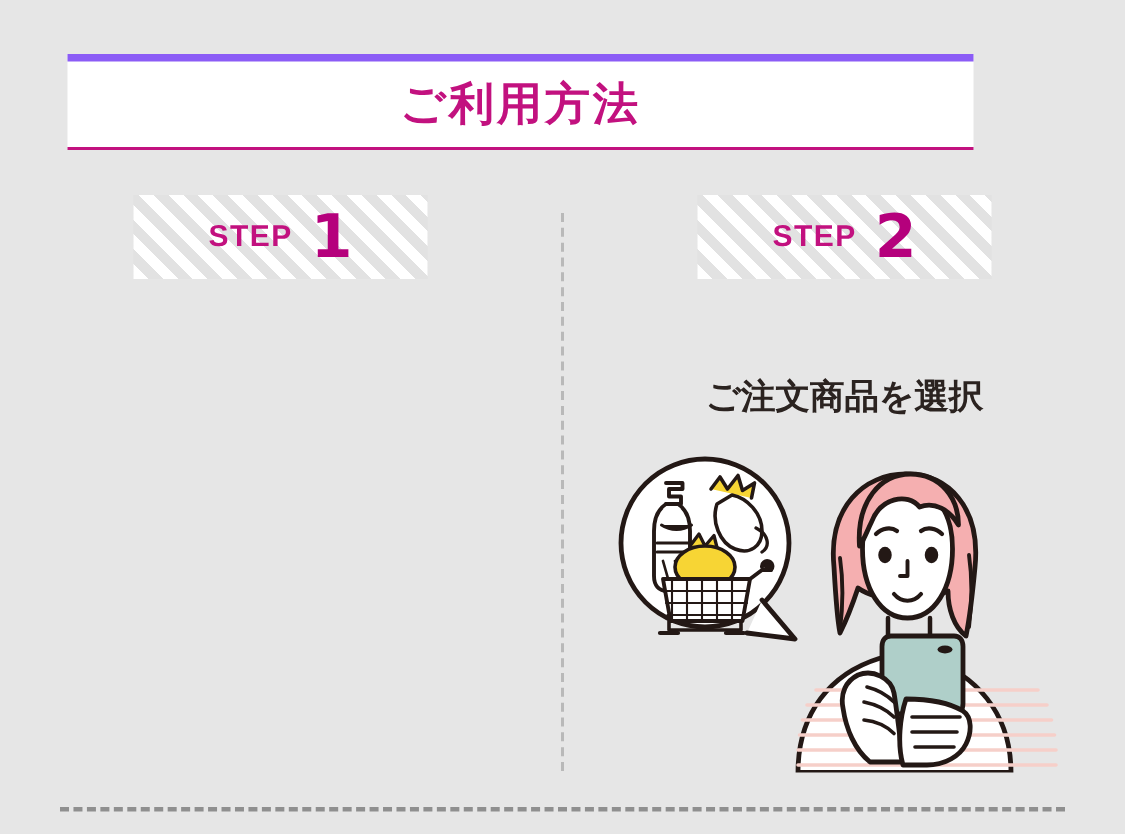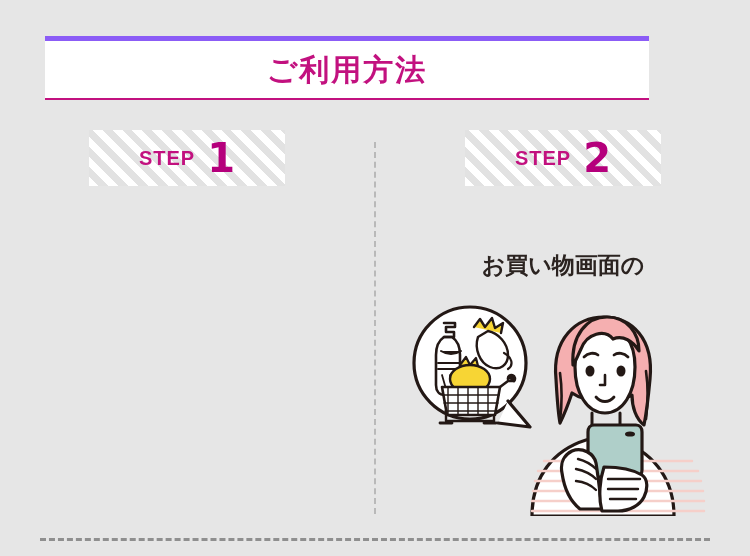--- a/index.html
+++ b/index.html
@@ -140,21 +140,21 @@
 
 </div>
 
 <div class="step-col" id="step-col-2">
 
   <div class="step-badge">
     <span class="step-word">STEP</span>
     <span class="step-num">2</span>
   </div>
 
-  <div class="step-desc" id="step-desc-2">お買い物画面の</div>
+  <div class="step-desc" id="step-desc-2">ご注文商品を選択</div>
 
   <div class="illustration" id="illustration-2">
     <svg width="310" height="215" viewBox="0 0 310 215" xmlns="http://www.w3.org/2000/svg">
       <g stroke="#231815" stroke-width="3.2" fill="none" stroke-linecap="round" stroke-linejoin="round">
 
         <circle cx="62" cy="62" r="56" fill="#ffffff"></circle>
         <path d="M100 100 l22 26 l-32 -4" fill="#ffffff" stroke="#231815"></path>
 
         <g>
           <path d="M36 36 h10 v-5 h-8 v-5 h9 v-4 h-11" stroke-width="2.6"></path>

